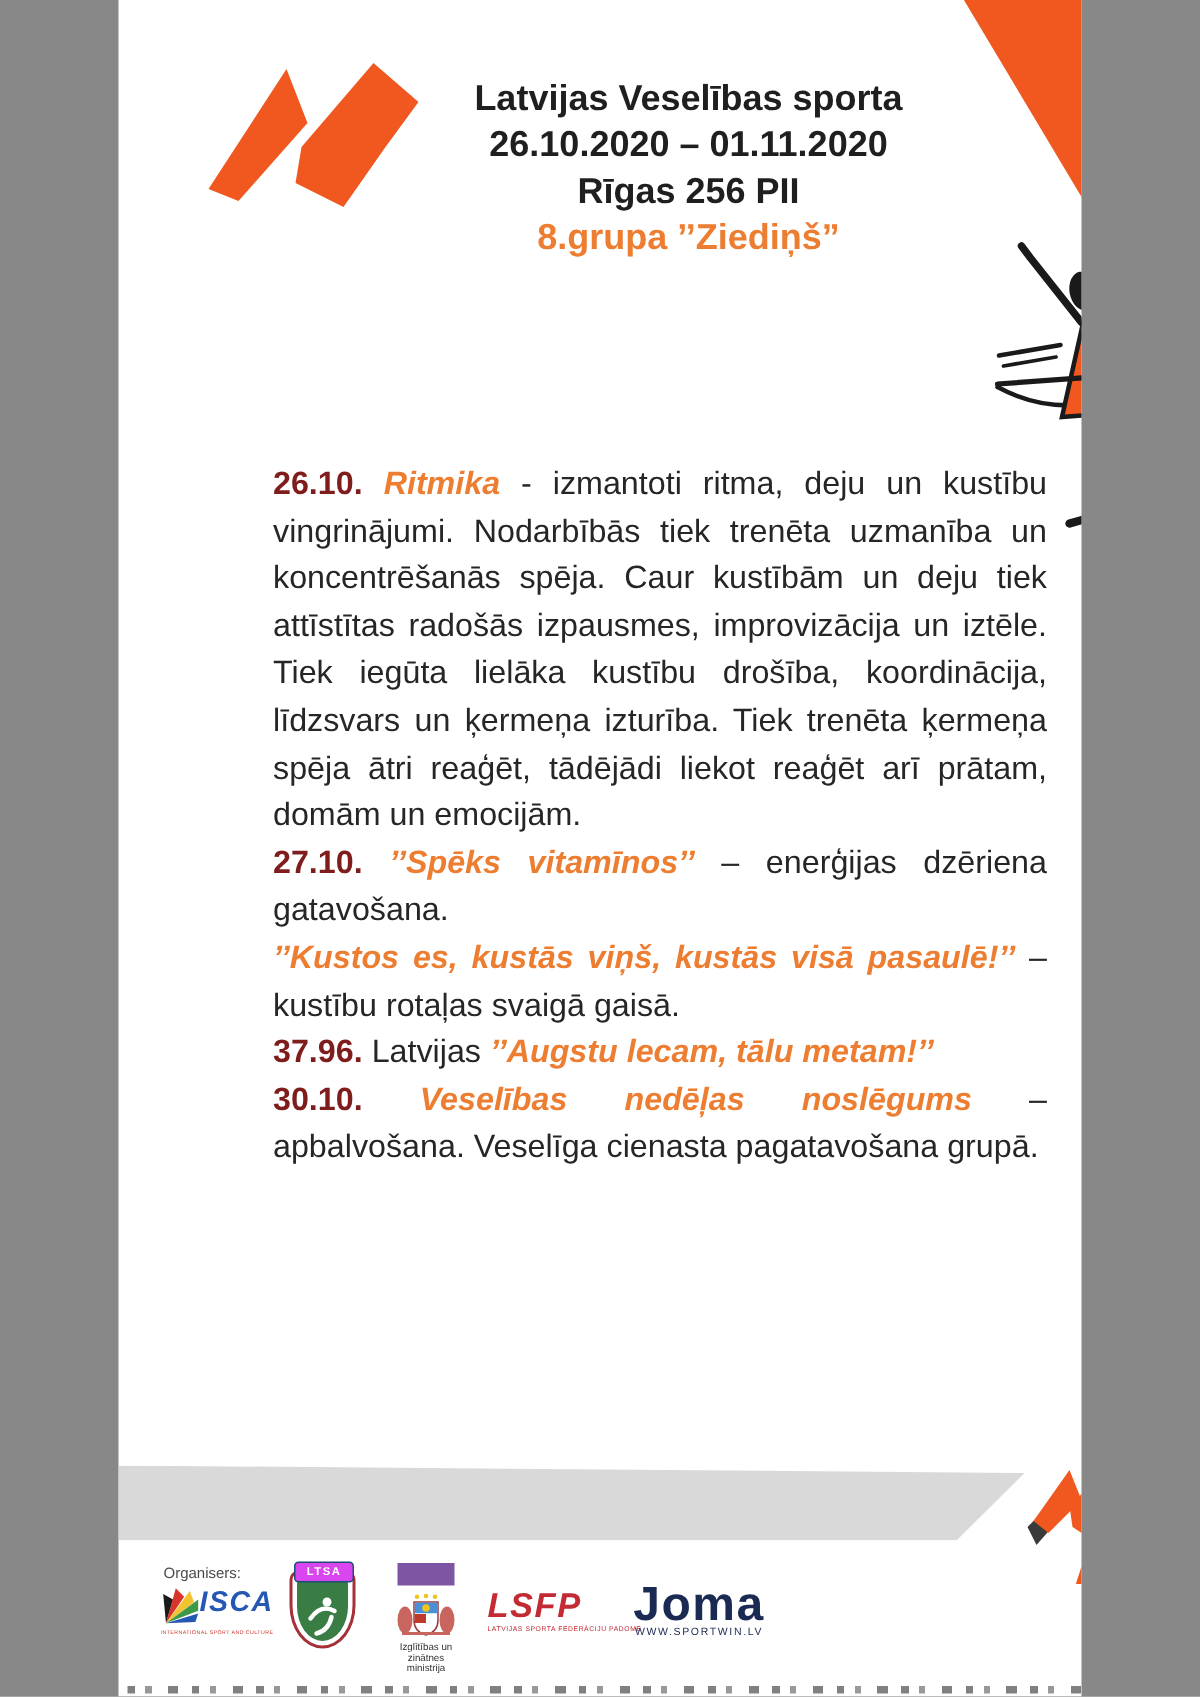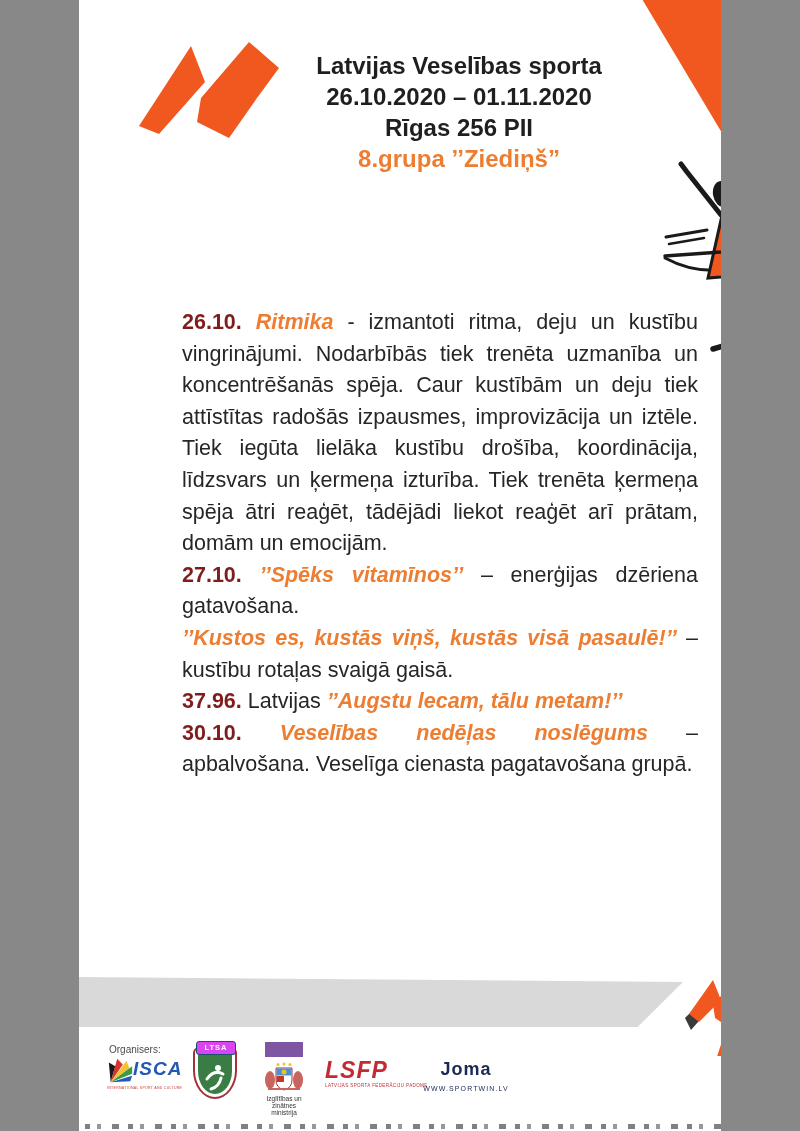--- a/index.html
+++ b/index.html
@@ -63,21 +63,21 @@
   .ltsa-runner{position:absolute;left:7px;top:14px;}
   .logo-ministry{position:absolute;left:181px;top:1042px;width:48px;height:66px;text-align:center;}
   .ministry-flag{width:38px;height:15px;background:#7D55A3;margin:0 auto;}
   .ministry-arms{margin:5px auto 0;display:block;}
   .ministry-caption{font-size:6.5px;line-height:7px;color:#333;margin-top:3px;}
   .logo-lsfp{position:absolute;left:246px;top:1058px;width:80px;}
   .lsfp-word{font-size:23px;font-weight:900;font-style:italic;color:#C42A33;line-height:24px;
         letter-spacing:1px;}
   .lsfp-caption{font-size:4.5px;color:#C42A33;letter-spacing:.4px;white-space:nowrap;margin-top:1px;}
   .logo-joma{position:absolute;left:342px;top:1054px;width:90px;text-align:center;}
-  .joma-word{font-size:18px;font-weight:bold;color:#1B2A53;line-height:30px;letter-spacing:1px;}
+  .joma-word{font-size:32px;font-weight:bold;color:#1B2A53;line-height:30px;letter-spacing:1px;}
   .joma-caption{font-size:7px;color:#1B2A53;letter-spacing:1.1px;margin-top:1px;}
 
   
   .crop-artifact{position:absolute;left:6px;top:1124px;width:690px;height:5px;opacity:.7;
         background:repeating-linear-gradient(90deg,#4a4a4a 0 5px,transparent 5px 12px,
         #6d6d6d 12px 16px,transparent 16px 27px,#4a4a4a 27px 34px,transparent 34px 43px);}
 </style>
 </head>
 <body>
 

